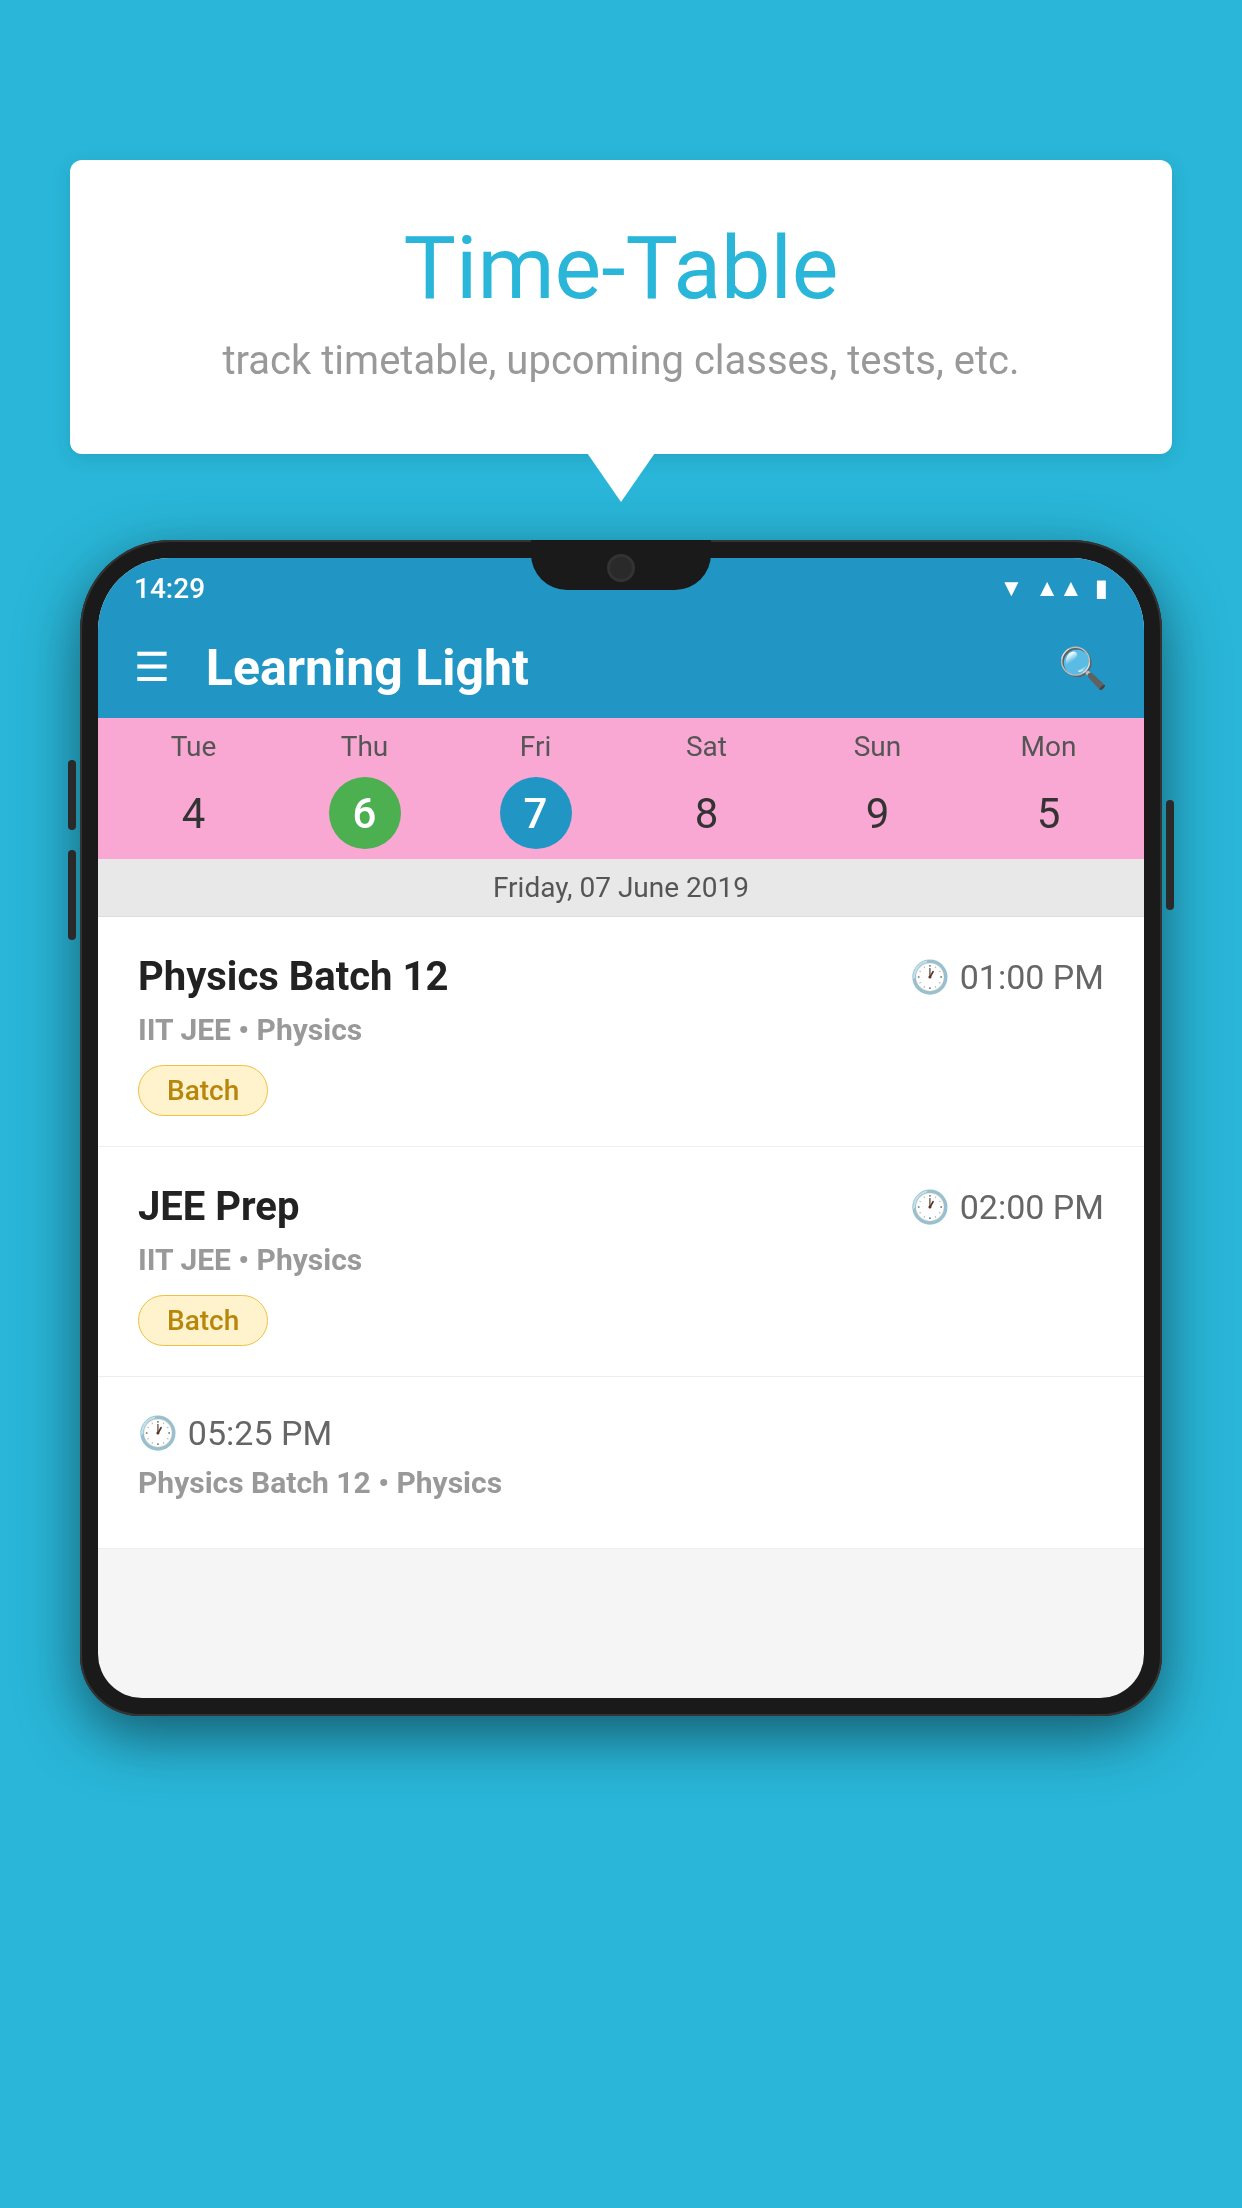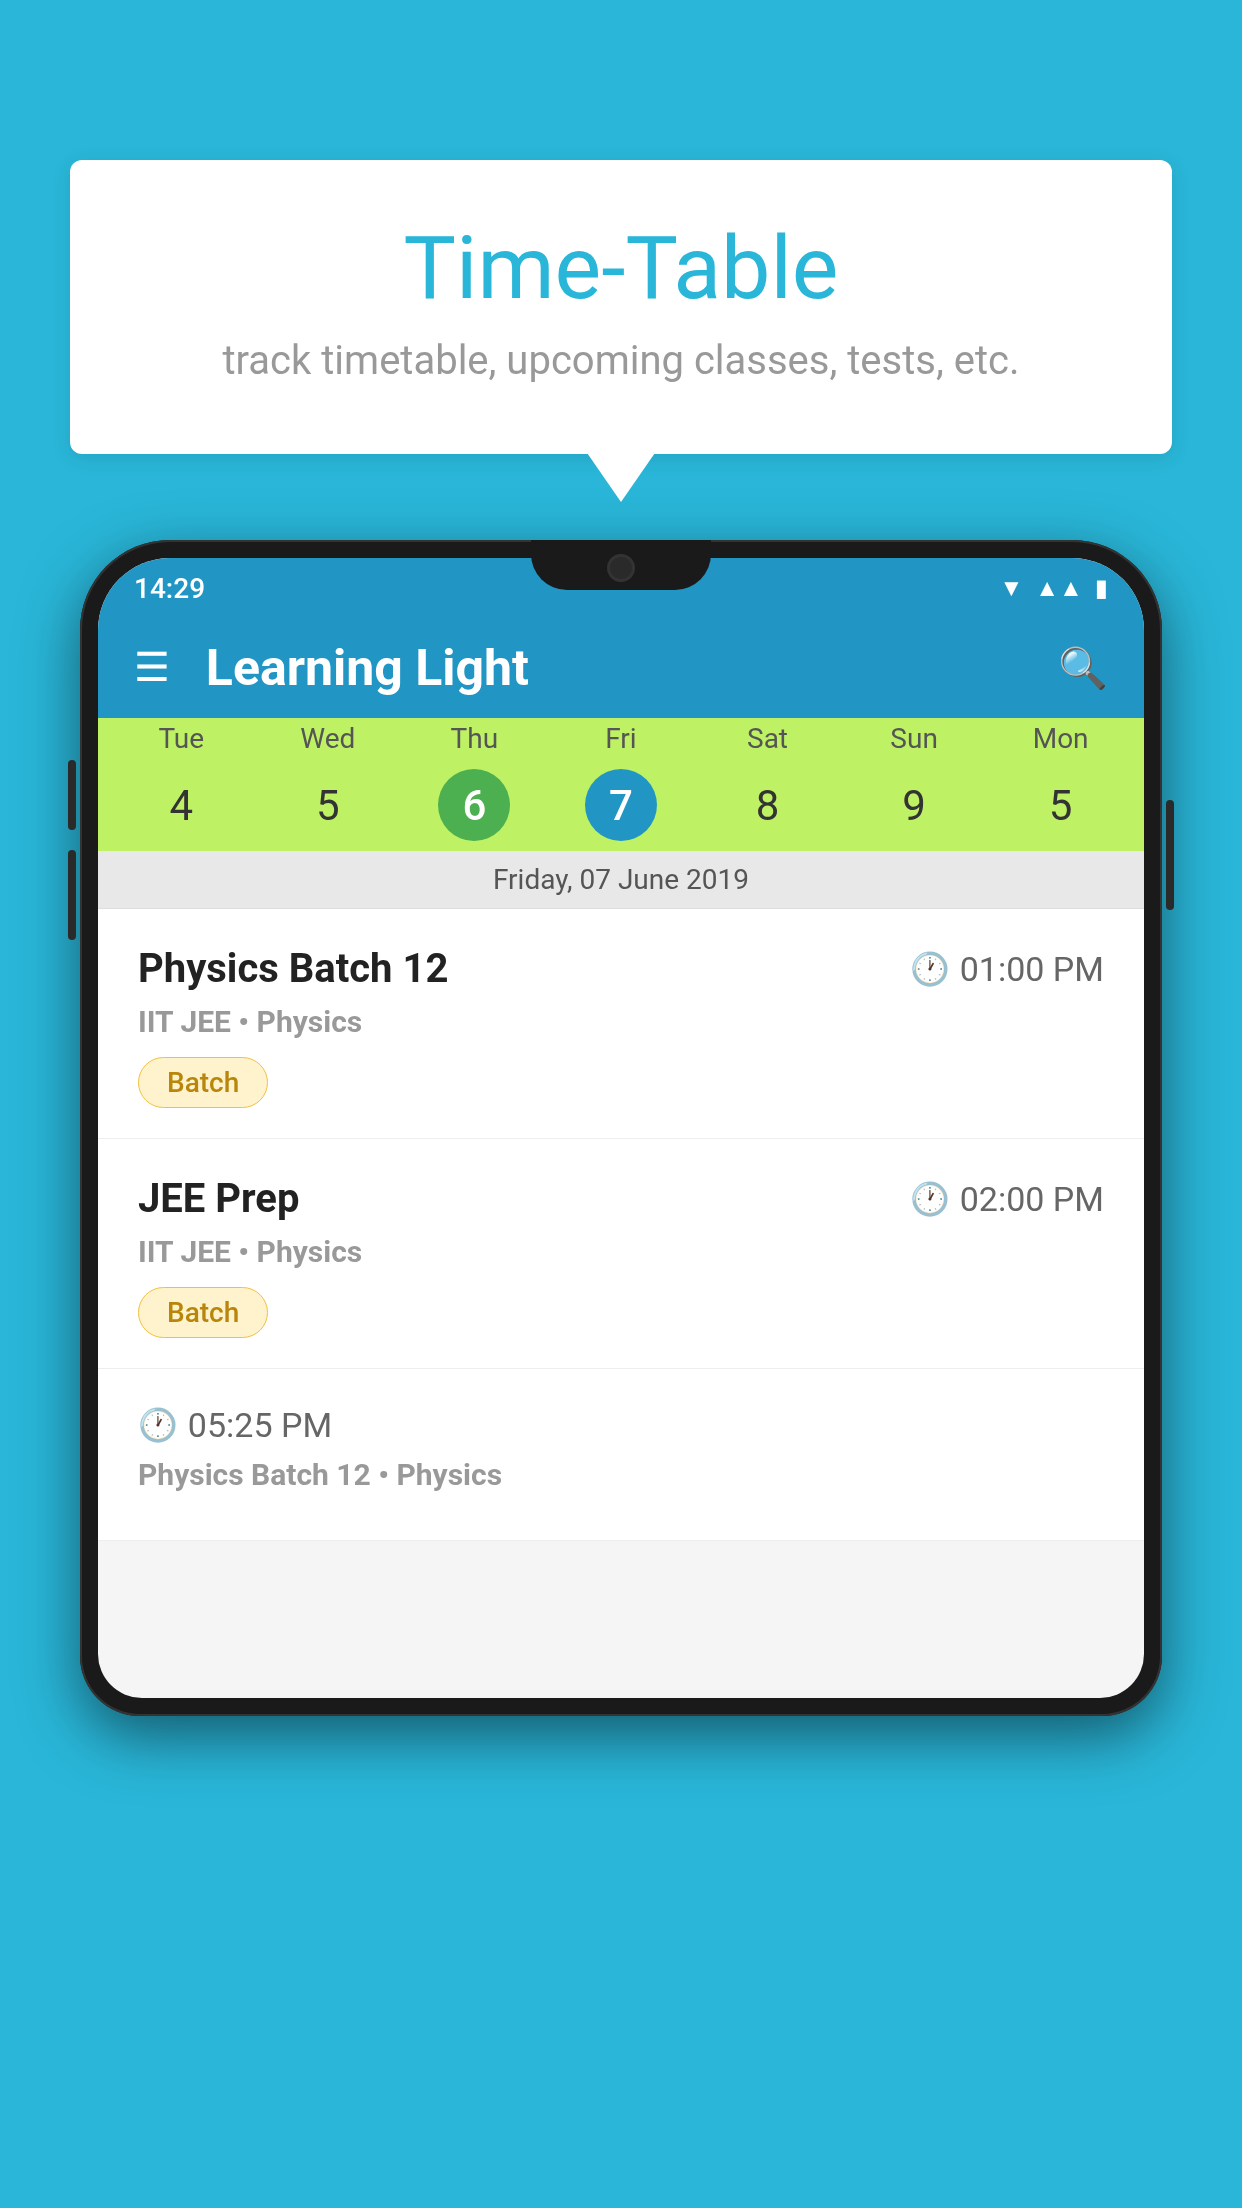--- a/index.html
+++ b/index.html
@@ -162,24 +162,24 @@
       flex: 1;
     }
 
     .search-icon-btn {
       color: white;
       font-size: 40px;
     }
 
     
     .day-header {
-      background: #bef264;
+      background: #f9a8d4;
       display: flex;
       justify-content: space-around;
-      padding: 4px 10px 10px;
+      padding: 12px 10px 10px;
     }
 
     .day-col {
       display: flex;
       flex-direction: column;
       align-items: center;
       gap: 14px;
       width: 120px;
     }
 
@@ -341,24 +341,20 @@
       <div class="app-bar">
         <span class="hamburger-icon">☰</span>
         <span class="app-title">Learning Light</span>
         <span class="search-icon-btn">🔍</span>
       </div>
 
       <div class="day-header" id="day-header-row">
           <div class="day-col">
             <div class="day-name">Tue</div>
             <div class="day-num">4</div>
-          </div>
-          <div class="day-col">
-            <div class="day-name">Wed</div>
-            <div class="day-num">5</div>
           </div>
           <div class="day-col">
             <div class="day-name">Thu</div>
             <div class="day-num today">6</div>
           </div>
           <div class="day-col">
             <div class="day-name">Fri</div>
             <div class="day-num selected">7</div>
           </div>
           <div class="day-col">

